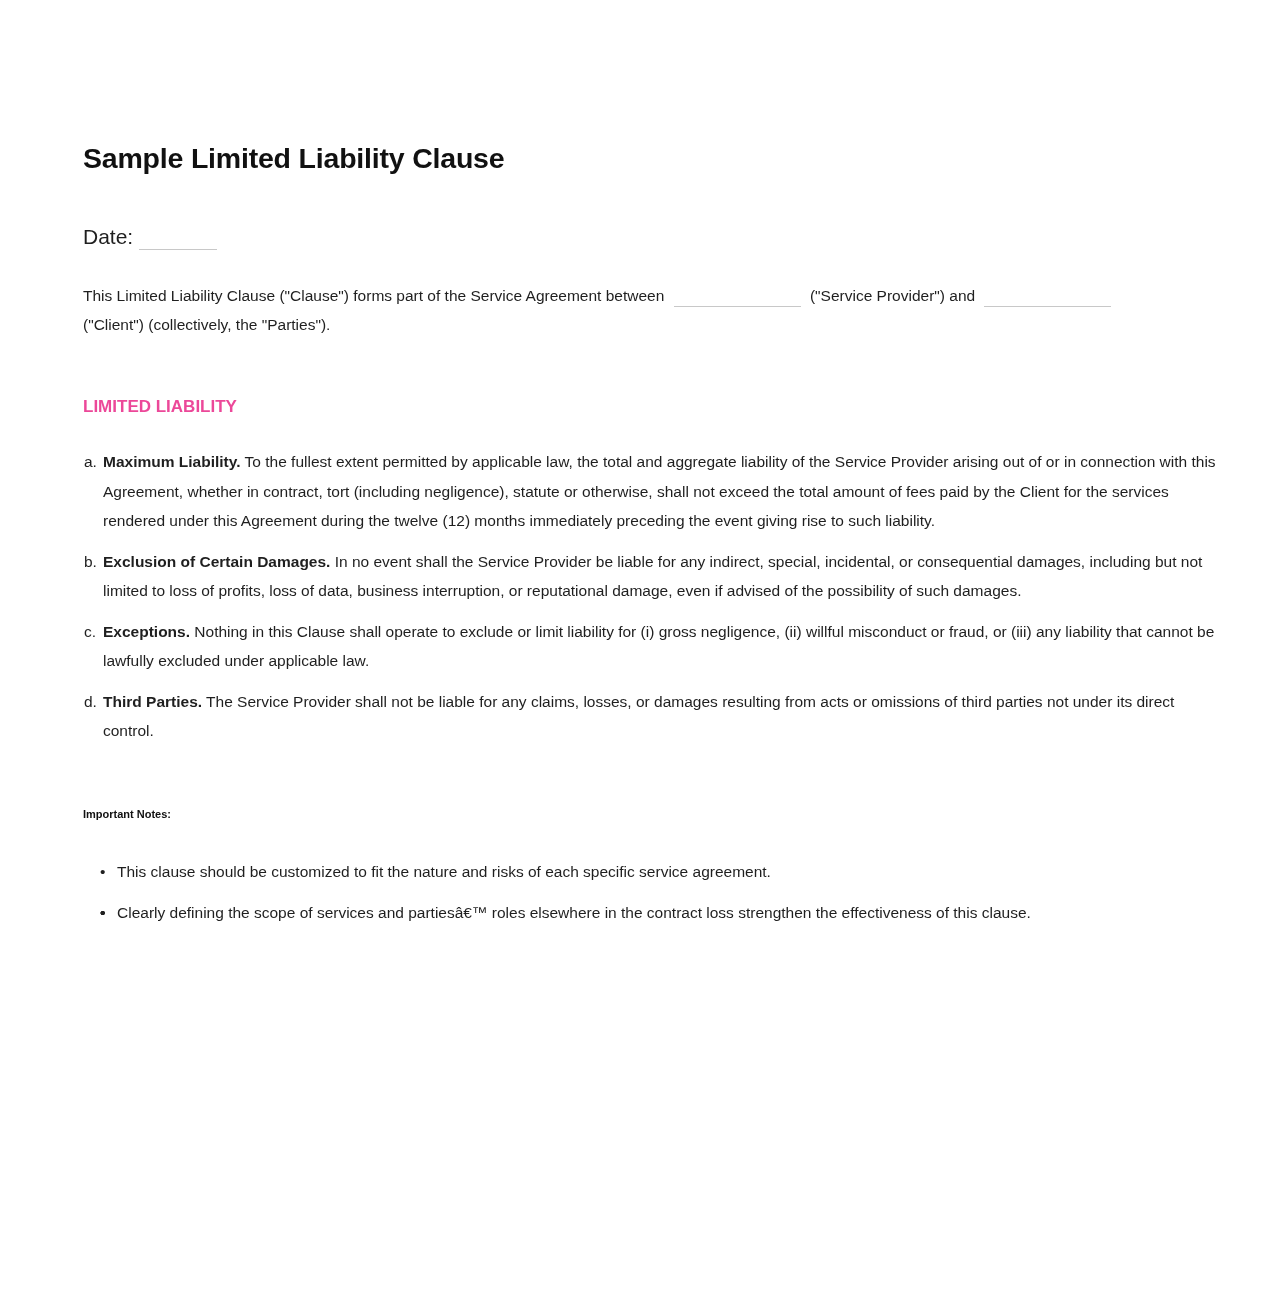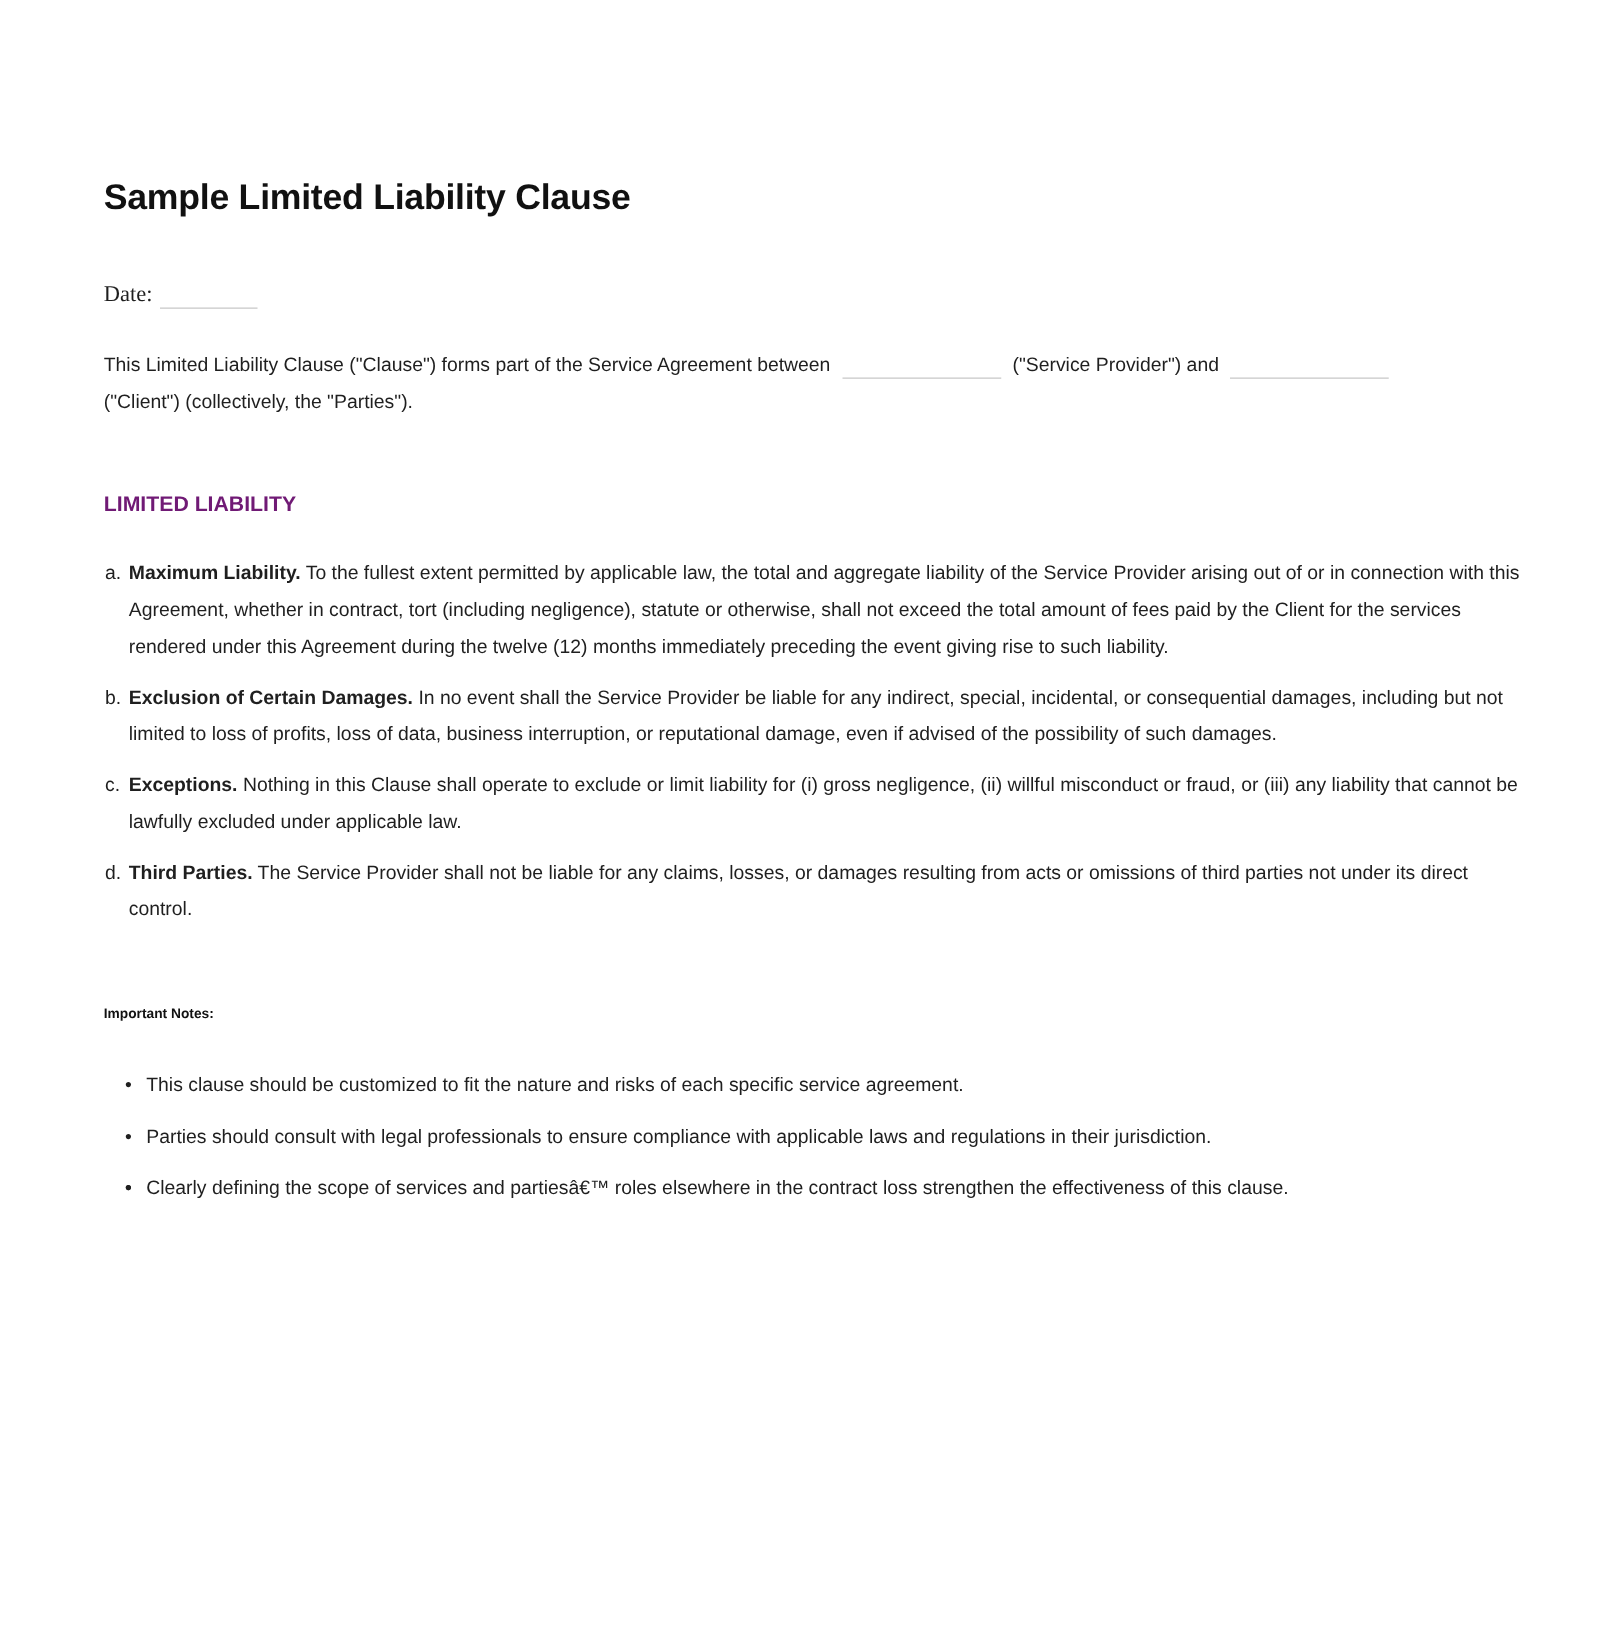--- a/index.html
+++ b/index.html
@@ -20,22 +20,21 @@
   }
   .doc-title {
     font-size: 28.5px;
     font-weight: 700;
     margin: 0;
     letter-spacing: -0.2px;
     color: #111;
   }
   .date-row {
     margin-top: 50px;
-    font-size: 18px;
-    font-family: Liberation Serif, serif;
+    font-size: 21px;
   }
   .blank {
     display: inline-block;
     border-bottom: 1px solid #c8c8c8;
     position: relative;
     top: 6px;
   }
   .blank-date {
     width: 78px;
     margin-left: 6px;
@@ -47,21 +46,21 @@
   .intro {
     margin-top: 32px;
     font-size: 15.5px;
     line-height: 29px;
   }
   .intro-line1 { white-space: nowrap; }
   .section-heading {
     margin-top: 58px;
     font-size: 17px;
     font-weight: 700;
-    color: #701a75;
+    color: #ec4899;
   }
   .clauses {
     margin-top: 30px;
   }
   .clause {
     position: relative;
     padding-left: 20px;
     font-size: 15.5px;
     line-height: 29.5px;
     margin-bottom: 11px;
@@ -146,21 +145,20 @@
 
   <div class="notes">
 
     <div class="note">
       <span class="bullet-icon">•</span>
       <span>This clause should be customized to fit the nature and risks of each specific service agreement.</span>
     </div>
 
     <div class="note">
       <span class="bullet-icon">•</span>
-      <span>Parties should consult with legal professionals to ensure compliance with applicable laws and regulations in their jurisdiction.</span>
     </div>
 
     <div class="note">
       <span class="bullet-icon">•</span>
     </div>
 
     <div class="note">
       <span class="bullet-icon">•</span>
       <span>Clearly defining the scope of services and partiesâ€™ roles elsewhere in the contract loss strengthen the effectiveness of this clause.</span>
     </div>

